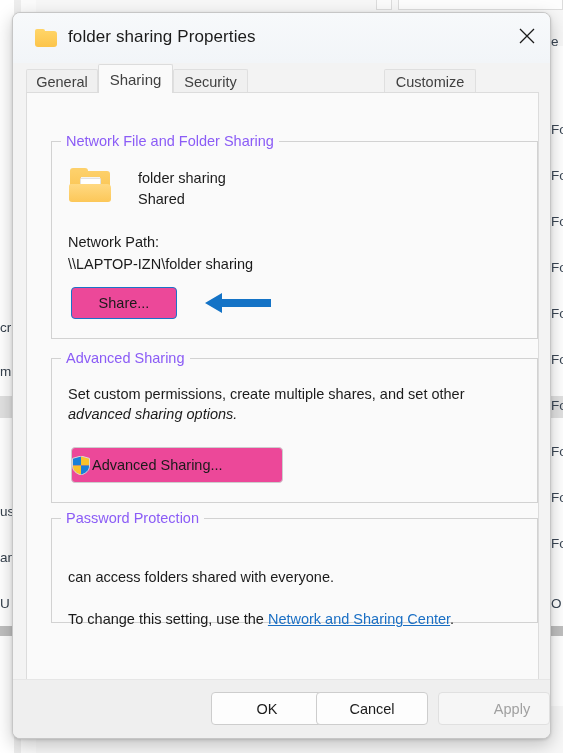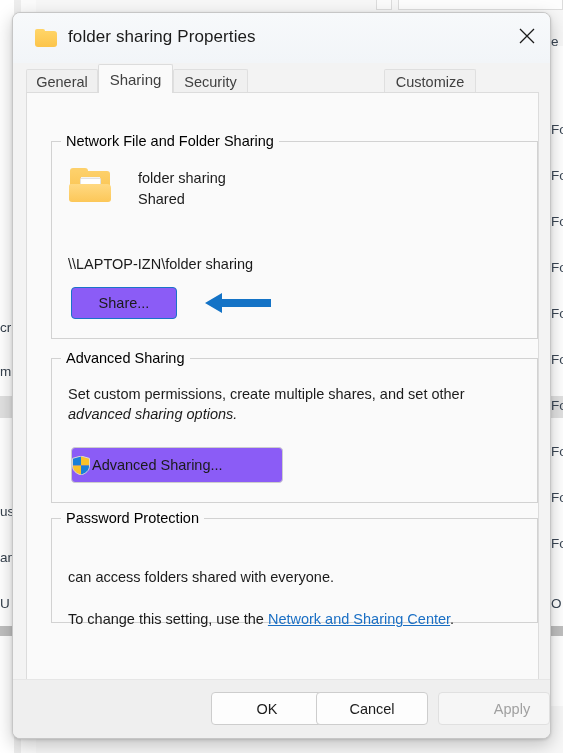--- a/index.html
+++ b/index.html
@@ -195,21 +195,21 @@
     box-sizing: border-box;
     background: transparent;
   }
   .group-title {
     position: absolute;
     top: -9px;
     left: 9px;
     background: #fafafa;
     padding: 0 5px;
     font-size: 14.5px;
-    color: #000000;
+    color: #8b5cf6;
     white-space: nowrap;
   }
 
   .body-text {
     position: absolute;
     font-size: 14.5px;
     color: #1b1b1b;
     white-space: nowrap;
     line-height: 20px;
   }
@@ -250,21 +250,21 @@
     left: 1px; top: 17px;
     width: 42px; height: 18px;
     background: linear-gradient(to bottom, #ffd982 0%, #fcc758 100%);
     border-radius: 2px 4px 3px 3px;
   }
 
   
   .btn {
     position: absolute;
     box-sizing: border-box;
-    background: #8b5cf6;
+    background: #ec4899;
     border: 1px solid #cdcdcd;
     border-radius: 4px;
     font-size: 14.5px;
     color: #1b1b1b;
     display: flex;
     align-items: center;
     justify-content: center;
     cursor: default;
     font-family: "Liberation Sans", sans-serif;
   }
@@ -392,20 +392,21 @@
 
   <div id="shared-folder-icon">
     <div class="tabtop"></div>
     <div class="back"></div>
     <div class="doc"></div>
     <div class="front"></div>
   </div>
 
   <div class="body-text" style="left:125px; top:155px;">folder sharing</div>
   <div class="body-text" style="left:125px; top:176px;">Shared</div>
+  <div class="body-text" style="left:55px;  top:219px;">Network Path:</div>
   <div class="body-text" style="left:55px;  top:241px;">\\LAPTOP-IZN\folder sharing</div>
 
   <div class="btn focus" id="btn-share">Share...</div>
 
   <div id="annotation-arrow">
     <svg width="66" height="24" viewBox="0 0 66 24" aria-hidden="true">
       <path d="M0 12 L17 2 L17 8 L66 8 L66 16 L17 16 L17 22 Z" fill="#1473c6"></path>
     </svg>
   </div>
 

